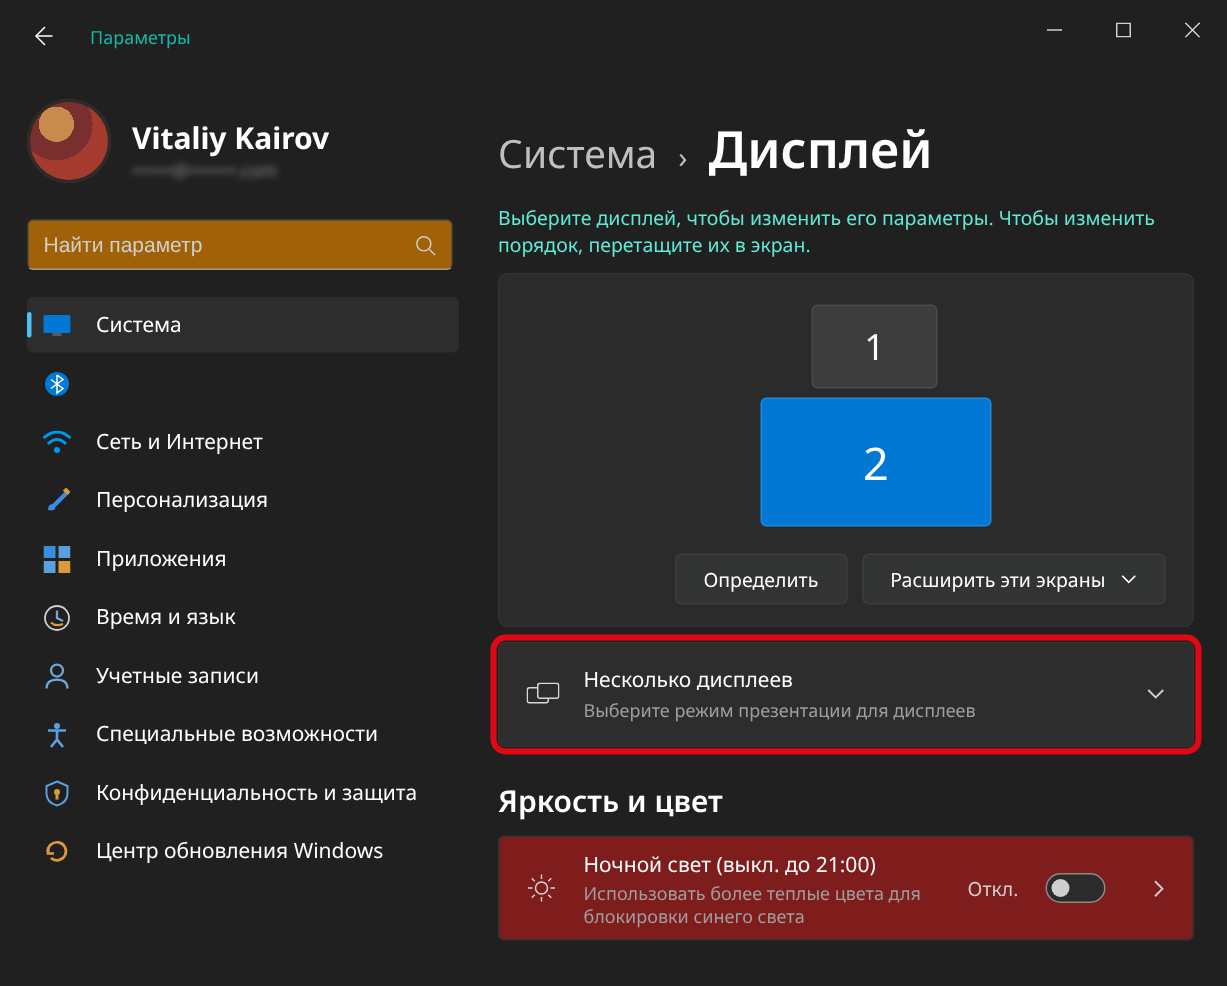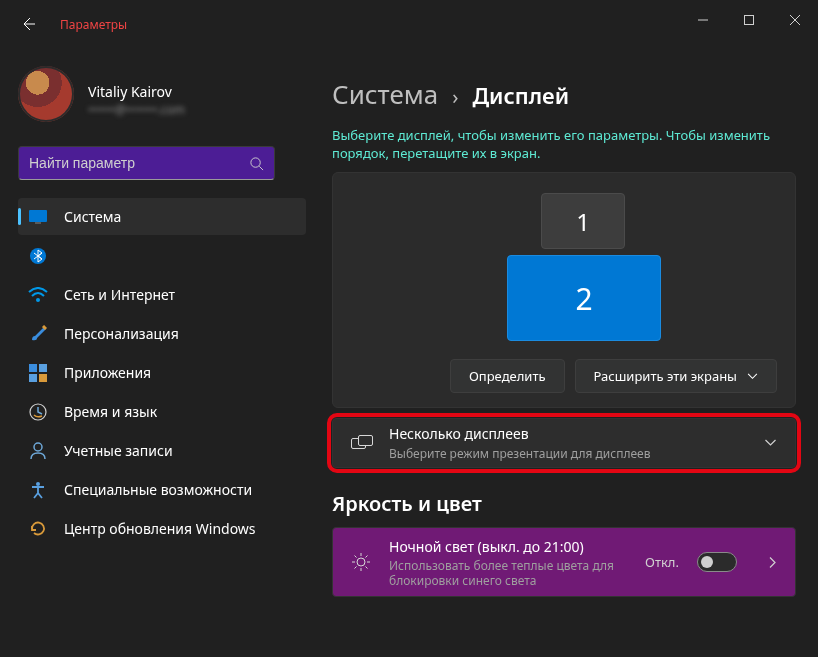--- a/index.html
+++ b/index.html
@@ -13,46 +13,46 @@
   }
 
   
   .titlebar {
     height: 48px;
     display: flex;
     align-items: center;
     padding-left: 18px;
   }
   .back-icon { width: 20px; display: inline-flex; justify-content: center; color: #ffffff; font-size: 16px; }
-  .app-title { margin-left: 22px; font-size: 12px; color: #ef4444; }
+  .app-title { margin-left: 22px; font-size: 12px; color: #14b8a6; }
   .win-controls { position: absolute; right: 0; top: 0; height: 40px; display: flex; }
   .win-btn { width: 46px; height: 40px; display: flex; align-items: center; justify-content: center; color: #cfcfcf; }
 
   
   .layout { display: flex; height: calc(100% - 48px); }
   .sidebar { width: 308px; padding: 18px 10px 0 18px; }
   .main { flex: 1; padding: 28px 22px 0 24px; overflow: hidden; }
 
   
   .user { display: flex; align-items: center; margin-bottom: 24px; }
   .avatar {
     width: 56px; height: 56px; border-radius: 50%;
     background: radial-gradient(circle at 35% 30%, #c88a4d 0 22%, #7a2f2f 22% 45%, #a53a2e 45% 100%);
     box-shadow: inset 0 0 0 2px #2b2b2b;
   }
   .user-text { margin-left: 14px; }
-  .user-name { font-size: 14px; font-weight: 400; margin-top: 12px; }
+  .user-name { font-size: 20px; font-weight: 700; margin-top: 12px; }
   .user-email { font-size: 12px; color: #8a8a8a; filter: blur(2.5px); }
 
   
   .search {
-    height: 34px; background: #4c1d95; border: 1px solid #3a3a3a;
+    height: 34px; background: #a16207; border: 1px solid #3a3a3a;
     border-bottom: 1px solid #9a9a9a;
     border-radius: 4px; display: flex; align-items: center;
-    padding: 0 10px; margin-bottom: 18px; width: 257px;
+    padding: 0 10px; margin-bottom: 18px; width: 284px;
   }
   .search input {
     background: transparent; border: none; outline: none;
     color: #cfcfcf; font-size: 14px; flex: 1;
   }
   .search input::placeholder { color: #cfcfcf; }
   .search .icon { color: #d0d0d0; }
 
   
   .nav { display: flex; flex-direction: column; gap: 2px; width: 288px; }
@@ -65,21 +65,21 @@
     content: ""; position: absolute; left: 0; top: 10px; bottom: 10px;
     width: 3px; background: #4cc2ff; border-radius: 2px;
   }
   .nav-icon { width: 20px; height: 20px; display: inline-flex; align-items: center; justify-content: center; margin-right: 16px; }
   .nav-label { font-size: 14px; color: #ffffff; }
 
   
   .crumb { display: flex; align-items: baseline; gap: 14px; margin-bottom: 14px; }
   .crumb-root { font-size: 26px; color: #bfbfbf; font-weight: 400; }
   .crumb-sep { font-size: 20px; color: #bfbfbf; }
-  .crumb-leaf { font-size: 22px; font-weight: 600; color: #ffffff; }
+  .crumb-leaf { font-size: 34px; font-weight: 600; color: #ffffff; }
 
   .subtext { font-size: 13px; color: #5eead4; line-height: 1.4; margin-bottom: 10px; max-width: 440px; }
 
   
   .panel {
     background: #2b2b2b; border: 1px solid #333333; border-radius: 6px;
     padding: 16px 18px 14px 18px; margin-bottom: 10px;
   }
   .arrange { height: 170px; position: relative; }
   .mon1 {
@@ -104,32 +104,32 @@
   }
 
   
   .card-wrap { position: relative; margin-bottom: 22px; }
   .red-ring {
     position: absolute; inset: -5px -5px -5px -5px;
     border: 4px solid #e30613; border-radius: 10px; pointer-events: none;
   }
   .card {
     background: #2d2d2d; border: 1px solid #333333; border-radius: 4px;
-    height: 50px; display: flex; align-items: center; padding: 0 18px; gap: 18px;
+    height: 70px; display: flex; align-items: center; padding: 0 18px; gap: 18px;
   }
   .card-icon { width: 20px; color: #d7d7d7; }
   .card-text { flex: 1; }
   .card-title { font-size: 14px; color: #ffffff; }
   .card-sub { font-size: 12px; color: #9f9f9f; margin-top: 2px; }
   .chev { color: #d0d0d0; }
 
   .section-header { font-size: 20px; font-weight: 600; margin-bottom: 10px; }
 
   .card2 {
-    background: #701a75; border: 1px solid #333333; border-radius: 4px;
+    background: #7f1d1d; border: 1px solid #333333; border-radius: 4px;
     height: 70px; display: flex; align-items: center; padding: 0 18px; gap: 18px;
   }
   .card2 .card-text { max-width: 260px; }
   .card2 .card-sub { line-height: 1.25; }
   .status { color: #d0d0d0; font-size: 13px; }
   .toggle {
     width: 40px; height: 20px; border-radius: 10px; border: 1px solid #8a8a8a;
     background: #2b2b2b; position: relative; margin-right: 14px;
   }
   .toggle::after {
@@ -259,20 +259,30 @@
         <span class="nav-label">Учетные записи</span>
       </div>
       <div class="nav-item">
         <span class="nav-icon">
             <svg width="18" height="18" viewBox="0 0 18 18">
               <circle cx="9" cy="3" r="2" fill="#5aa0e0"></circle>
               <path d="M3 6 L15 6 M9 6 V12 M9 12 L5 17 M9 12 L13 17" stroke="#5aa0e0" stroke-width="1.8" fill="none"></path>
             </svg>
           </span>
         <span class="nav-label">Специальные возможности</span>
+      </div>
+      <div class="nav-item">
+        <span class="nav-icon">
+            <svg width="16" height="18" viewBox="0 0 16 18">
+              <path d="M8 1 L15 4 V9 Q15 15 8 17 Q1 15 1 9 V4 Z" fill="none" stroke="#5aa0e0" stroke-width="1.3"></path>
+              <circle cx="8" cy="8" r="2" fill="#d99a3a"></circle>
+              <rect x="7" y="9" width="2" height="4" fill="#d99a3a"></rect>
+            </svg>
+          </span>
+        <span class="nav-label">Конфиденциальность и защита</span>
       </div>
       <div class="nav-item">
         <span class="nav-icon">
             <svg width="18" height="18" viewBox="0 0 18 18">
               <path d="M3 9 A6 6 0 1 1 5 13" fill="none" stroke="#d99a3a" stroke-width="1.8"></path>
               <path d="M3 6 V10 H7" fill="none" stroke="#d99a3a" stroke-width="1.8"></path>
             </svg>
           </span>
         <span class="nav-label">Центр обновления Windows</span>
       </div>

